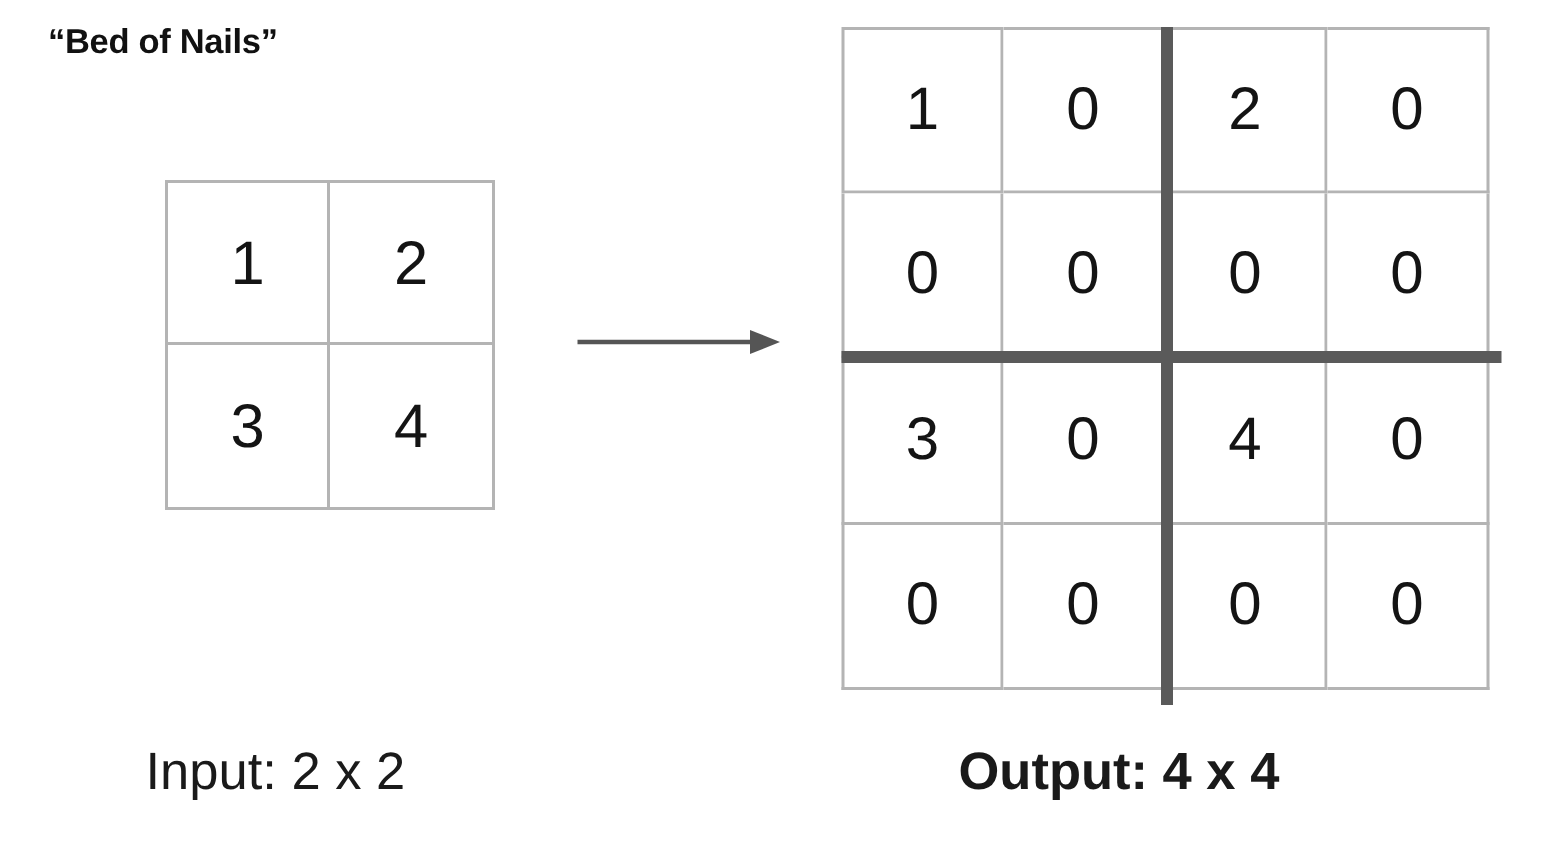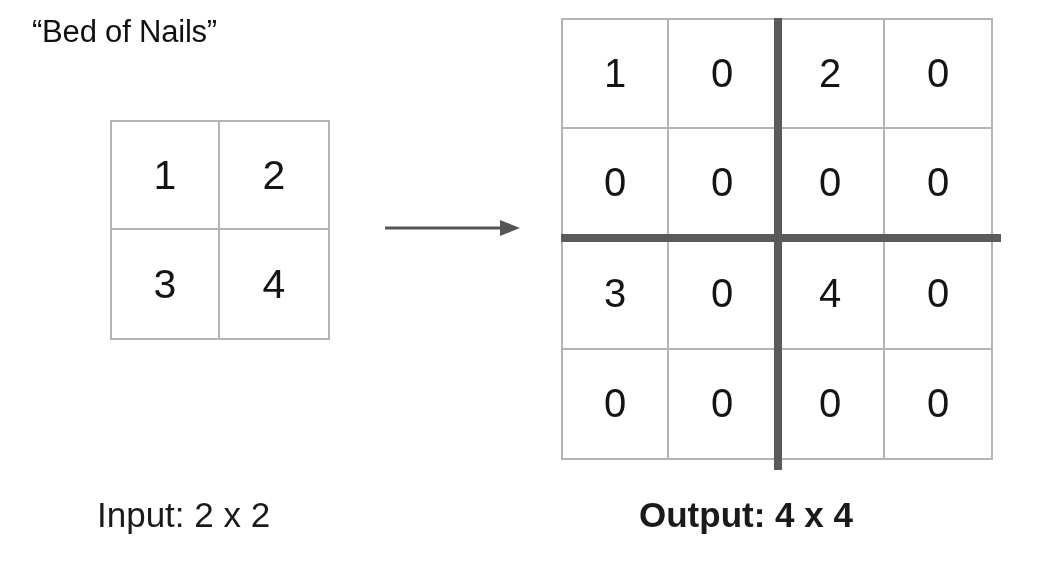--- a/index.html
+++ b/index.html
@@ -15,22 +15,22 @@
     font-family: "Liberation Sans", sans-serif;
     color: #1a1a1a;
     -webkit-font-smoothing: antialiased;
   }
 
   
   #title {
     position: absolute;
     left: 32px;
     top: 14px;
-    font-size: 31px;
-    font-weight: normal;
+    font-size: 23px;
+    font-weight: bold;
     letter-spacing: -0.2px;
     color: #111111;
     white-space: nowrap;
   }
 
   
   .matrix {
     position: absolute;
     display: grid;
     background: #ffffff;

